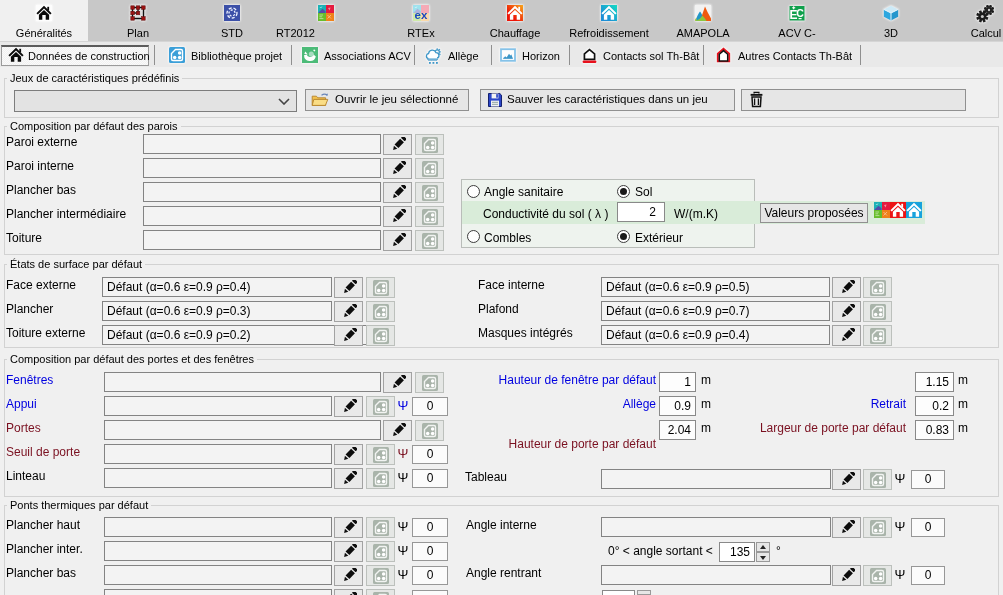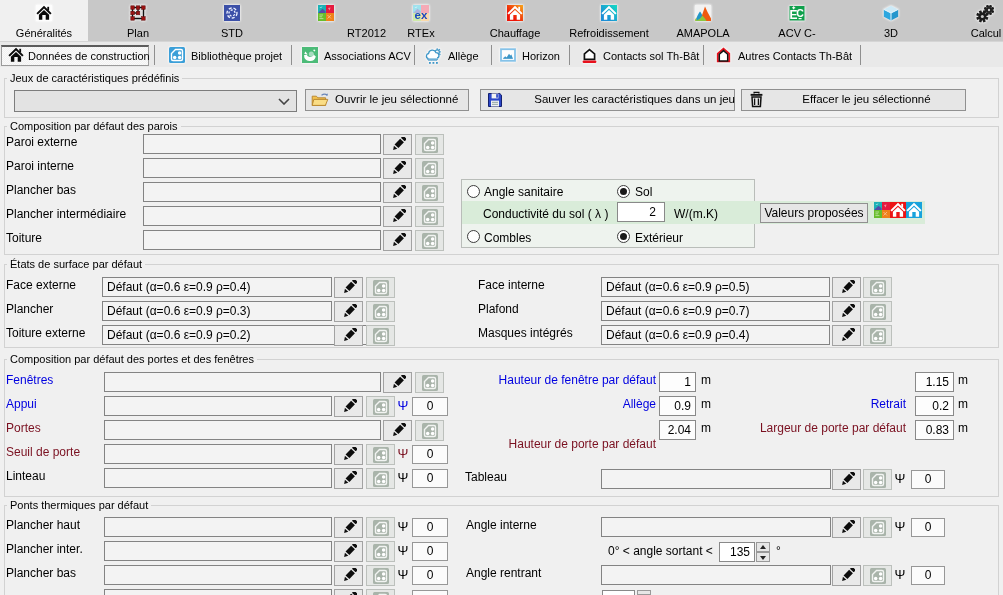--- a/index.html
+++ b/index.html
@@ -34,21 +34,21 @@
         <rect x="0" y="0" width="8" height="8" fill="#1cb2b6"></rect>
         <rect x="8" y="0" width="8" height="8" fill="#e51a3f"></rect>
         <rect x="0" y="8" width="8" height="8" fill="#67bd2b"></rect>
         <rect x="8" y="8" width="8" height="8" fill="#f0821a"></rect>
         <path d="M0.5 7.5 L4.5 3.8 L7.5 6.2 L7.5 8 L0.5 8 Z" fill="#5548a8" opacity="0.95"></path>
         <path d="M1.5 2.8 Q3 1.4 4.6 1.7 Q3.2 2.9 1.5 2.8 Z" fill="#fff"></path>
         <path d="M10 3 L12.5 2.4 L11.6 5.6 Z" fill="#fff" opacity="0.5"></path>
         <path d="M1.4 10 H5 M1.4 11.8 H4.2 M1.4 13.6 H5.4" stroke="#fff" stroke-width="0.8" opacity="0.6"></path>
         <path d="M9.5 10 L13 13.5 M13 10 L9.5 13.5" stroke="#fff" stroke-width="0.8" opacity="0.55"></path>
       </svg></div>
-    <div class="a" style="left:266px;top:27px;width:120px;text-align:right;white-space:nowrap;font-size:11px">RT2012</div>
+    <div class="a" style="left:276px;top:27px;width:120px;text-align:left;white-space:nowrap;font-size:11px">RT2012</div>
     <div class="hic" style="left:413px;top:5px"><svg width="16" height="16" viewBox="0 0 16 16">
         <rect x="0" y="0" width="8" height="8" fill="#9fe2ee"></rect>
         <rect x="8" y="0" width="8" height="8" fill="#f5aab6"></rect>
         <rect x="0" y="8" width="8" height="8" fill="#cfeaa9"></rect>
         <rect x="8" y="8" width="8" height="8" fill="#fbd9a9"></rect>
         <path d="M0.5 7.5 L4.5 3.8 L7.5 6.2 L7.5 8 L0.5 8 Z" fill="#b0a8d8" opacity="0.8"></path>
         <path d="M1.5 2.8 Q3 1.4 4.6 1.7 Q3.2 2.9 1.5 2.8 Z" fill="#fff"></path>
         <text x="8" y="14.2" font-family="Liberation Sans,sans-serif" font-size="11.5" font-weight="bold" fill="#1b48c0" text-anchor="middle">ex</text>
       </svg></div>
     <div class="a" style="left:361px;top:27px;width:120px;text-align:center;white-space:nowrap;font-size:11px">RTEx</div>
@@ -210,29 +210,28 @@
     <div class="a" style="left:335px;top:89px;width:134px;height:22px;line-height:21px;font-size:11.5px">Ouvrir le jeu sélectionné</div>
     <div class="btn" style="left:480px;top:89px;width:255px;height:22px"></div>
     <div class="ic" style="left:487px;top:92px"><svg width="16" height="16" viewBox="0 0 16 16">
         <path d="M1.5 1.5 H12.8 L14.5 3.2 V14.5 H1.5 Z" fill="#2b46c8" stroke="#14206e" stroke-width="1"></path>
         <rect x="4" y="8.6" width="8" height="5.9" fill="#f2f2f2"></rect>
         <rect x="4.6" y="1.5" width="6.8" height="4.9" fill="#f2f2f2"></rect>
         <rect x="9.2" y="2.1" width="1.7" height="3.6" fill="#2b46c8"></rect>
         <rect x="5" y="9.8" width="6" height="1.1" fill="#9aa"></rect>
         <rect x="5" y="11.8" width="6" height="1.1" fill="#9aa"></rect>
       </svg></div>
-    <div class="a" style="left:507px;top:89px;width:228px;height:22px;text-align:right;line-height:21px;font-size:11.5px">Sauver les caractéristiques dans un jeu</div>
+    <div class="a" style="left:507px;top:89px;width:228px;height:22px;text-align:left;line-height:21px;font-size:11.5px">Sauver les caractéristiques dans un jeu</div>
     <div class="btn" style="left:741px;top:89px;width:225px;height:22px"></div>
     <div class="ic" style="left:749px;top:91px"><svg width="15" height="17" viewBox="0 0 15 17">
         <path d="M5.1 2.6 V1.3 H9.9 V2.6" fill="none" stroke="#111" stroke-width="1.3"></path>
         <rect x="1.6" y="2.9" width="11.8" height="1.9" fill="#111"></rect>
         <path d="M3 6 H12 L11.4 15.6 H3.6 Z" fill="none" stroke="#111" stroke-width="1.5"></path>
         <path d="M5.6 7.4 V13.9 M9.4 7.4 V13.9" stroke="#111" stroke-width="1.3"></path>
       </svg></div>
-    <div class="a" style="left:767px;top:89px;width:199px;height:22px;text-align:center;line-height:21px;font-size:11.5px">Effacer le jeu sélectionné</div>
     <div class="lbl" style="left:6px;top:134px">Paroi externe</div>
     <div class="inp" style="left:143px;top:134px;width:238px"></div>
     <div class="pb" style="left:383px;top:134px"><svg width="16" height="16" viewBox="0 0 16 16">
         <g transform="rotate(43 8 8)" fill="#0d0d0d">
           <rect x="5.2" y="-2.4" width="5.2" height="3.2" rx="0.8"></rect>
           <rect x="5.2" y="1.9" width="5.2" height="8.1"></rect>
           <path d="M5.5 11.3 H10.1 L7.8 14.9 Z"></path>
         </g>
       </svg></div>
     <div class="gb" style="left:415px;top:134px"><svg width="16" height="16" viewBox="0 0 16 16">

